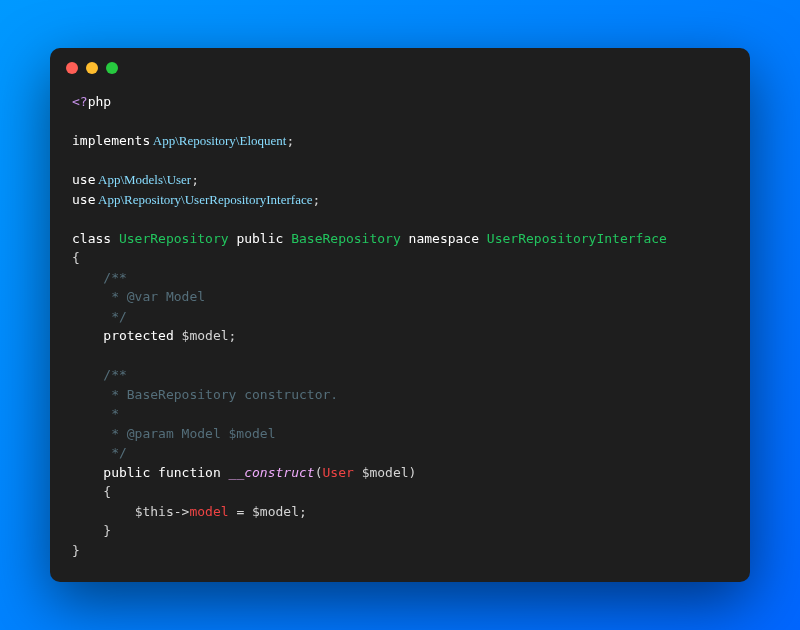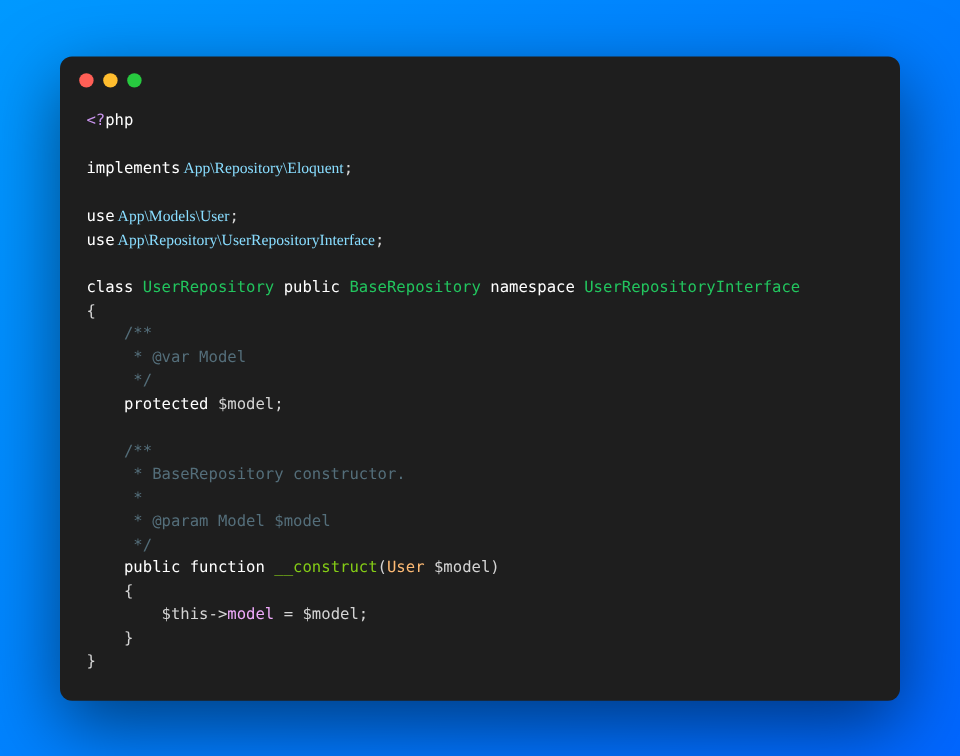--- a/index.html
+++ b/index.html
@@ -37,26 +37,26 @@
       font-size: 13px;
       line-height: 1.5;
       white-space: pre;
       color: #d4d4d4;
       overflow-x: auto;
     }
     .c-tag { color: #c792ea; }
     .c-keyword { color: #ffffff; }
     .c-namespace { color: #89ddff; font-family: Liberation Serif, serif; }
     .c-class { color: #22c55e; }
-    .c-func { color: #84cc16; }
+    .c-func { color: #f0abfc; font-style: italic; }
     .c-var { color: #d4d4d4; }
     .c-comment { color: #546e7a; }
     .c-punct { color: #d4d4d4; }
-    .c-white { color: #f0abfc; }
-    .c-type { color: #fdba74; }
+    .c-white { color: #ef4444; }
+    .c-type { color: #ef4444; }
   </style>
 </head>
 <body>
 
 <div class="window">
   <div class="titlebar">
     <div class="dot dot-red"></div>
     <div class="dot dot-yellow"></div>
     <div class="dot dot-green"></div>
   </div>

